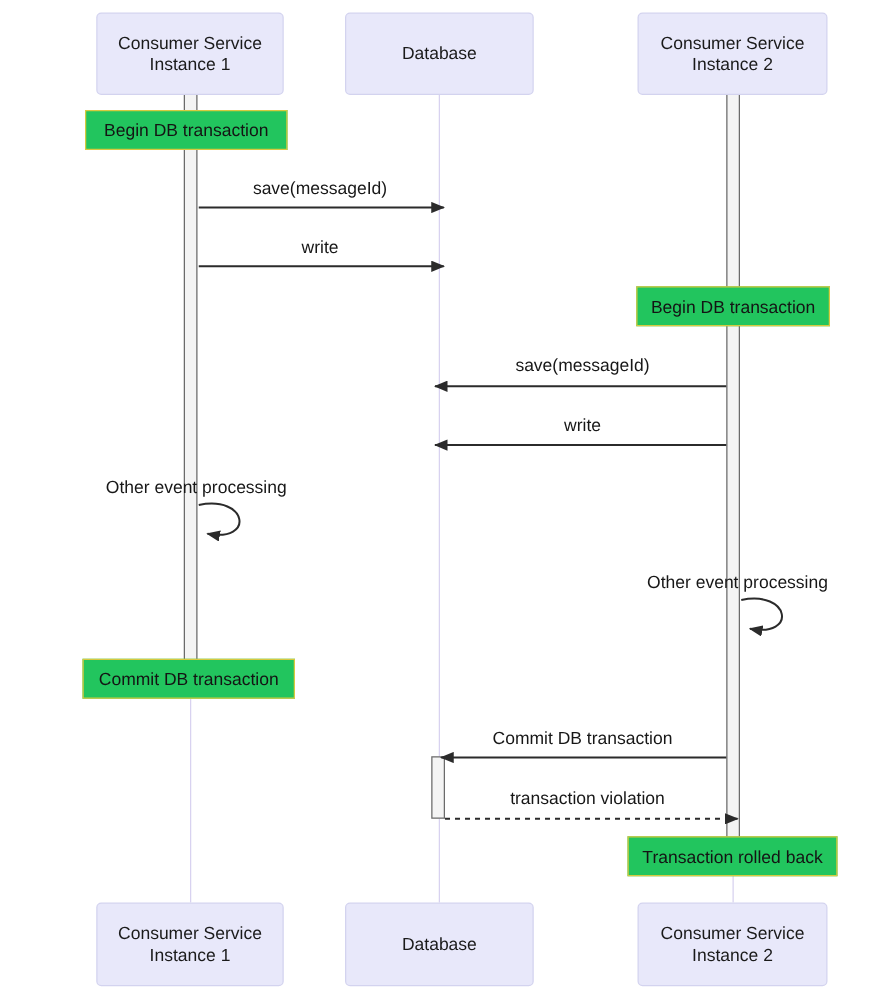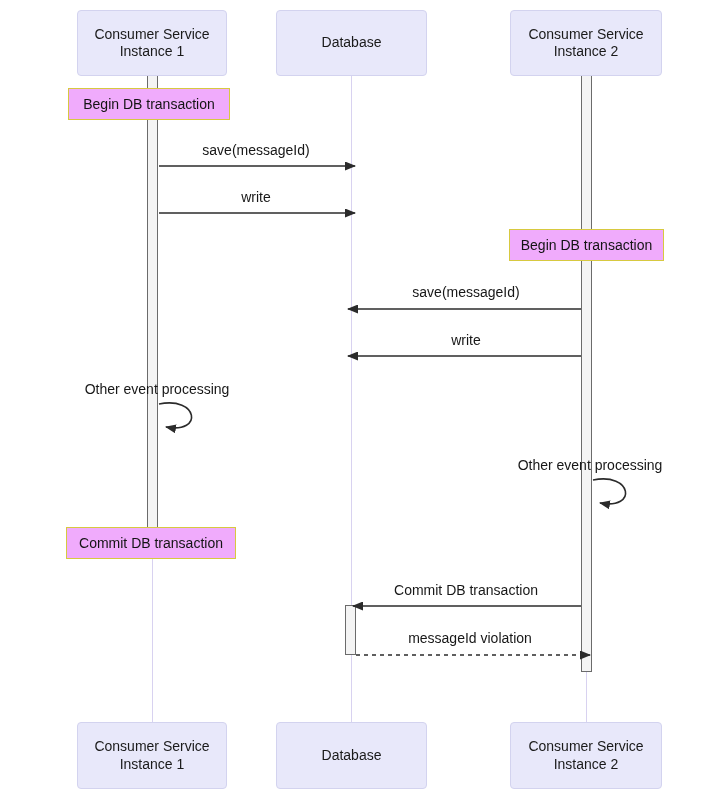--- a/index.html
+++ b/index.html
@@ -34,21 +34,21 @@
     align-items: center;
     justify-content: center;
     text-align: center;
     font-size: 14px;
     color: #1a1a1a;
     line-height: 1.25;
     box-sizing: border-box;
   }
   .note-box {
     position: absolute;
-    background: #f0abfc;
+    background: #22c55e;
     border: 1px solid #d7c93f;
     display: flex;
     align-items: center;
     justify-content: center;
     text-align: center;
     font-size: 14px;
     color: #141414;
     box-sizing: border-box;
     padding: 0 10px;
     white-space: nowrap;
@@ -104,20 +104,23 @@
 
   <div class="note-box" style="left:48px; top:88px; width:162px; height:32px;">
     <span>Begin DB transaction</span>
   </div>
   <div class="note-box" style="left:489px; top:229px; width:155px; height:32px;">
     <span>Begin DB transaction</span>
   </div>
   <div class="note-box" style="left:46px; top:527px; width:170px; height:32px;">
     <span>Commit DB transaction</span>
   </div>
+  <div class="note-box" style="left:482px; top:669px; width:168px; height:32px;">
+    <span>Transaction rolled back</span>
+  </div>
 
   <div class="msg-label" style="left:236px; top:142px;">
     <span>save(messageId)</span>
   </div>
   <div class="msg-label" style="left:236px; top:189px;">
     <span>write</span>
   </div>
   <div class="msg-label" style="left:446px; top:284px;">
     <span>save(messageId)</span>
   </div>
@@ -127,21 +130,21 @@
   <div class="msg-label" style="left:137px; top:381px;">
     <span>Other event processing</span>
   </div>
   <div class="msg-label" style="left:570px; top:457px;">
     <span>Other event processing</span>
   </div>
   <div class="msg-label" style="left:446px; top:582px;">
     <span>Commit DB transaction</span>
   </div>
   <div class="msg-label" style="left:450px; top:630px;">
-    <span>messageId violation</span>
+    <span>transaction violation</span>
   </div>
 
   <svg class="layer" viewBox="0 0 704 799">
     <defs>
       <marker id="arrowR" markerWidth="11" markerHeight="9" refX="10" refY="4.5" orient="auto" markerUnits="userSpaceOnUse">
         <path d="M0,0 L11,4.5 L0,9 z" fill="#2b2b2b"></path>
       </marker>
       <marker id="arrowL" markerWidth="11" markerHeight="9" refX="10" refY="4.5" orient="auto" markerUnits="userSpaceOnUse">
         <path d="M0,0 L11,4.5 L0,9 z" fill="#2b2b2b"></path>
       </marker>

